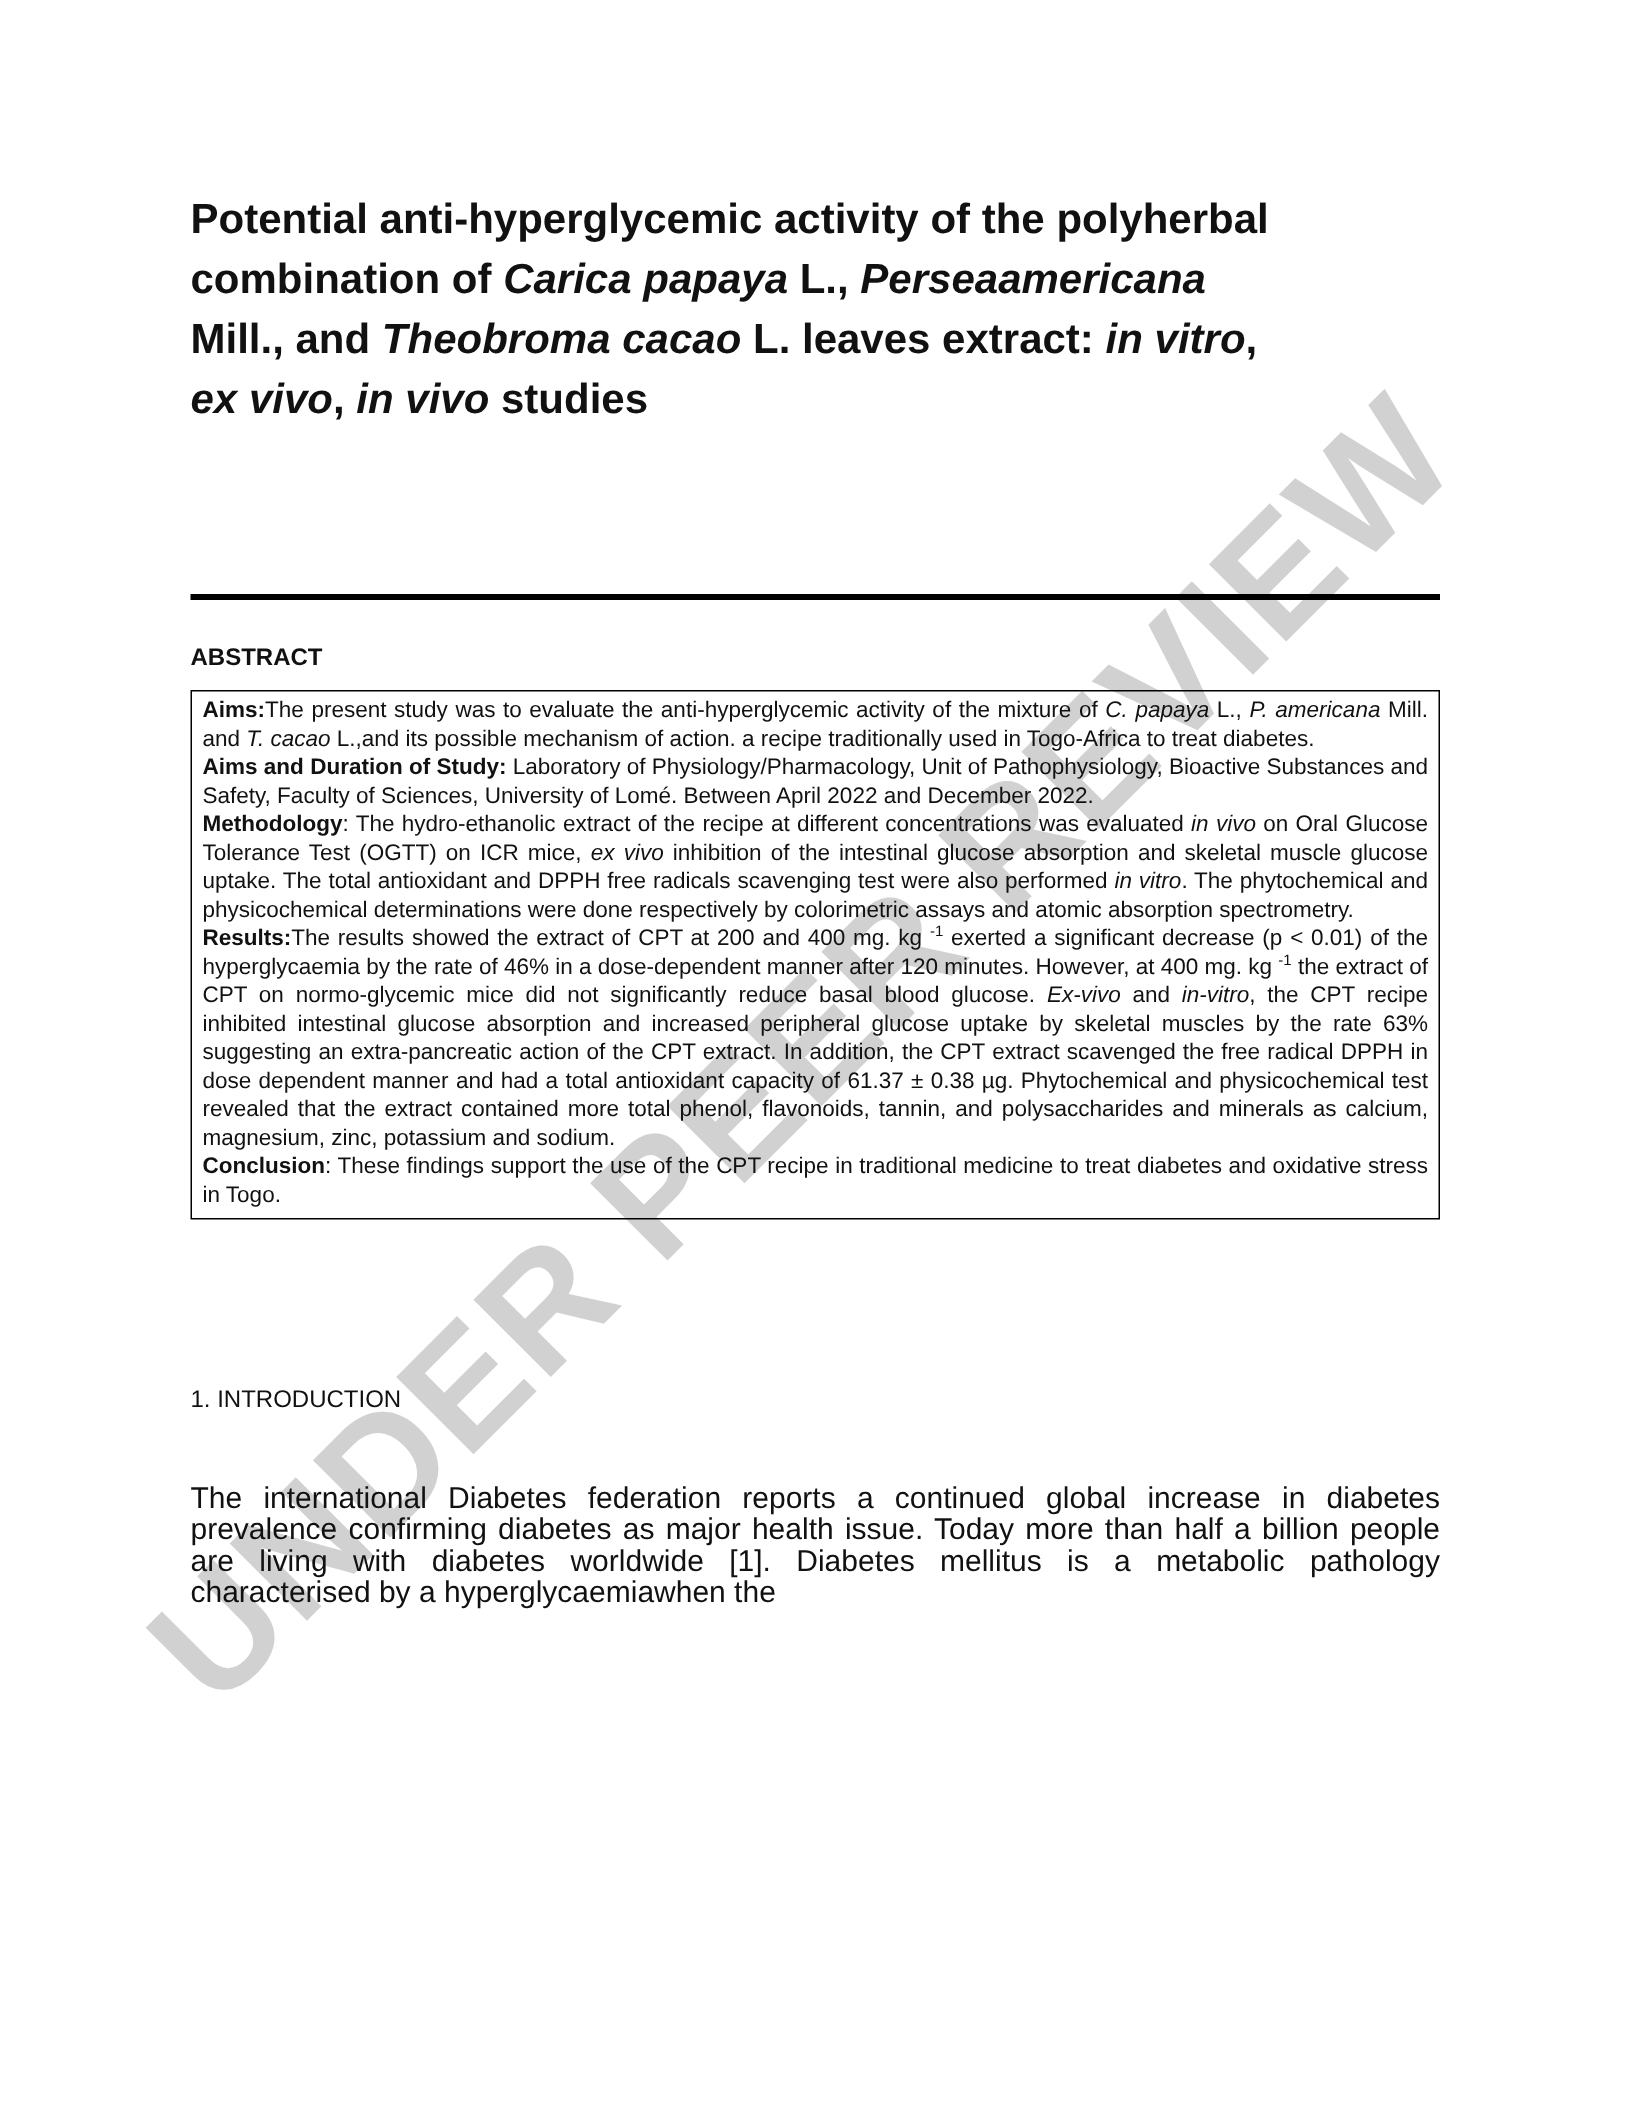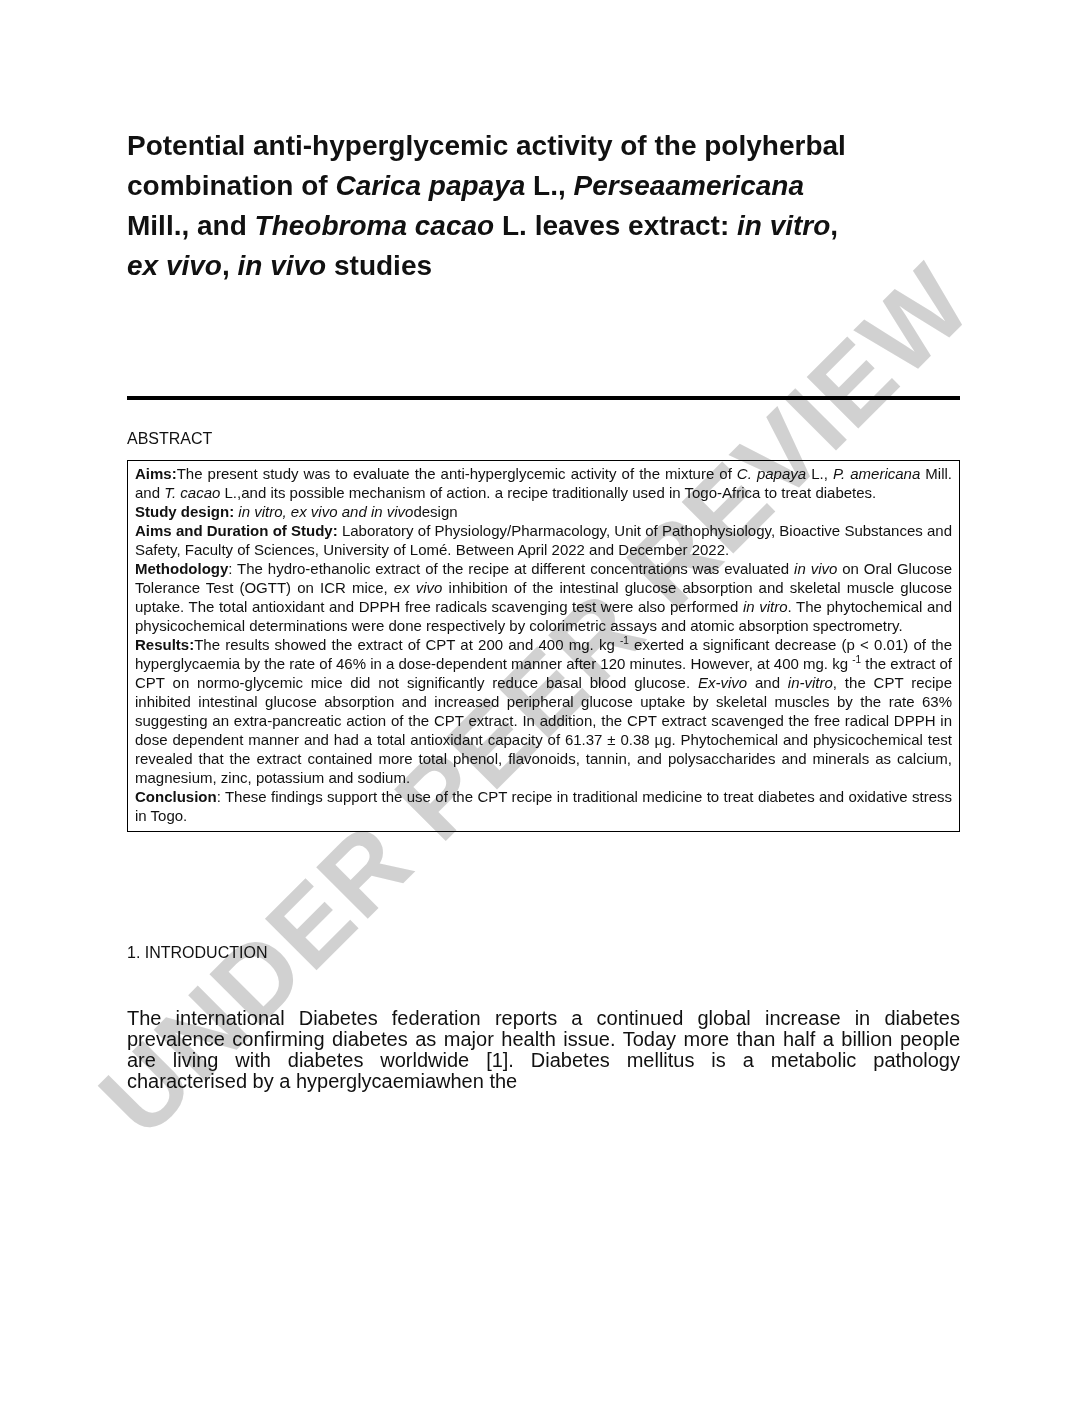--- a/index.html
+++ b/index.html
@@ -44,21 +44,21 @@
     text-align: left;
   }
   .rule {
     margin-top: 110px;
     height: 4px;
     background: #000000;
   }
   .abstract-heading {
     margin-top: 30px;
     font-size: 16px;
-    font-weight: normal;
+    font-weight: bold;
   }
   .abstract-box {
     margin-top: 12px;
     border: 1px solid #000000;
     padding: 3px 7px 6px 7px;
     font-size: 15px;
     line-height: 19px;
     text-align: justify;
   }
   .abstract-box p { margin: 0; }
@@ -93,21 +93,20 @@
   <div class="content">
 
     <h1 class="title"><span>Potential anti-hyperglycemic activity of the polyherbal</span><br><span>combination of </span><span class="i">Carica papaya</span><span> L., </span><span class="i">Perseaamericana</span><br><span>Mill., and </span><span class="i">Theobroma cacao</span><span> L. leaves extract: </span><span class="i">in vitro</span><span>,</span><br><span class="i">ex vivo</span><span>, </span><span class="i">in vivo</span><span> studies</span></h1>
 
     <div class="rule"></div>
 
     <div class="abstract-heading">ABSTRACT</div>
 
     <div class="abstract-box">
       <p><span class="b">Aims:</span><span>The present study was to evaluate the anti-hyperglycemic activity of the mixture of </span><span class="i">C. papaya</span><span> L., </span><span class="i">P. americana</span><span> Mill. and </span><span class="i">T. cacao</span><span> L.,and its possible mechanism of action. a recipe traditionally used in Togo-Africa to treat diabetes.</span></p>
-      <p><span class="b">Study design: </span><span class="i">in vitro, ex vivo and in vivo</span><span>design</span></p>
       <p><span class="b">Aims and Duration of Study: </span><span>Laboratory of Physiology/Pharmacology, Unit of Pathophysiology, Bioactive Substances and Safety, Faculty of Sciences, University of Lomé. Between April 2022 and December 2022.</span></p>
       <p><span class="b">Methodology</span><span>: The hydro-ethanolic extract of the recipe at different concentrations was evaluated </span><span class="i">in vivo</span><span> on Oral Glucose Tolerance Test (OGTT) on ICR mice, </span><span class="i">ex vivo</span><span> inhibition of the intestinal glucose absorption and skeletal muscle glucose uptake. The total antioxidant and DPPH free radicals scavenging test were also performed </span><span class="i">in vitro</span><span>. The phytochemical and physicochemical determinations were done respectively by colorimetric assays and atomic absorption spectrometry.</span></p>
       <p><span class="b">Results:</span><span>The results showed the extract of CPT at 200 and 400 mg. kg </span><span class="sup">-1</span><span> exerted a significant decrease (p &lt; 0.01) of the hyperglycaemia by the rate of 46% in a dose-dependent manner after 120 minutes. However, at 400 mg. kg </span><span class="sup">-1</span><span> the extract of CPT on normo-glycemic mice did not significantly reduce basal blood glucose. </span><span class="i">Ex-vivo</span><span> and </span><span class="i">in-vitro</span><span>, the CPT recipe inhibited intestinal glucose absorption and increased peripheral glucose uptake by skeletal muscles by the rate 63% suggesting an extra-pancreatic action of the CPT extract. In addition, the CPT extract scavenged the free radical DPPH in dose dependent manner and had a total antioxidant capacity of 61.37 ± 0.38 µg. Phytochemical and physicochemical test revealed that the extract contained more total phenol, flavonoids, tannin, and polysaccharides and minerals as calcium, magnesium, zinc, potassium and sodium.</span></p>
       <p><span class="b">Conclusion</span><span>: These findings support the use of the CPT recipe in traditional medicine to treat diabetes and oxidative stress in Togo.</span></p>
     </div>
 
 
     <div class="intro-heading">1. INTRODUCTION</div>
 
     <p class="intro-para">The international Diabetes federation reports a continued global increase in diabetes prevalence confirming diabetes as major health issue. Today more than half a billion people are living with diabetes worldwide [1]. Diabetes mellitus is a metabolic pathology characterised by a hyperglycaemiawhen the</p>

